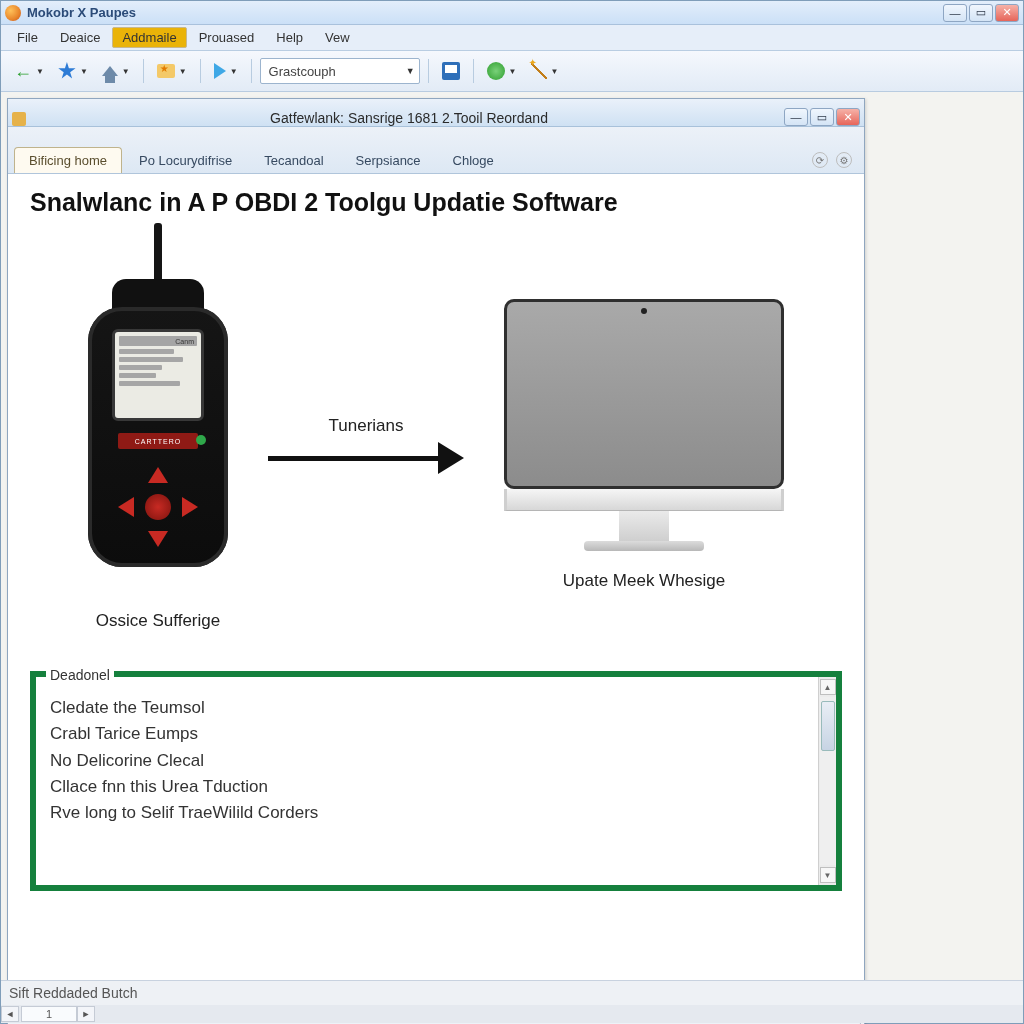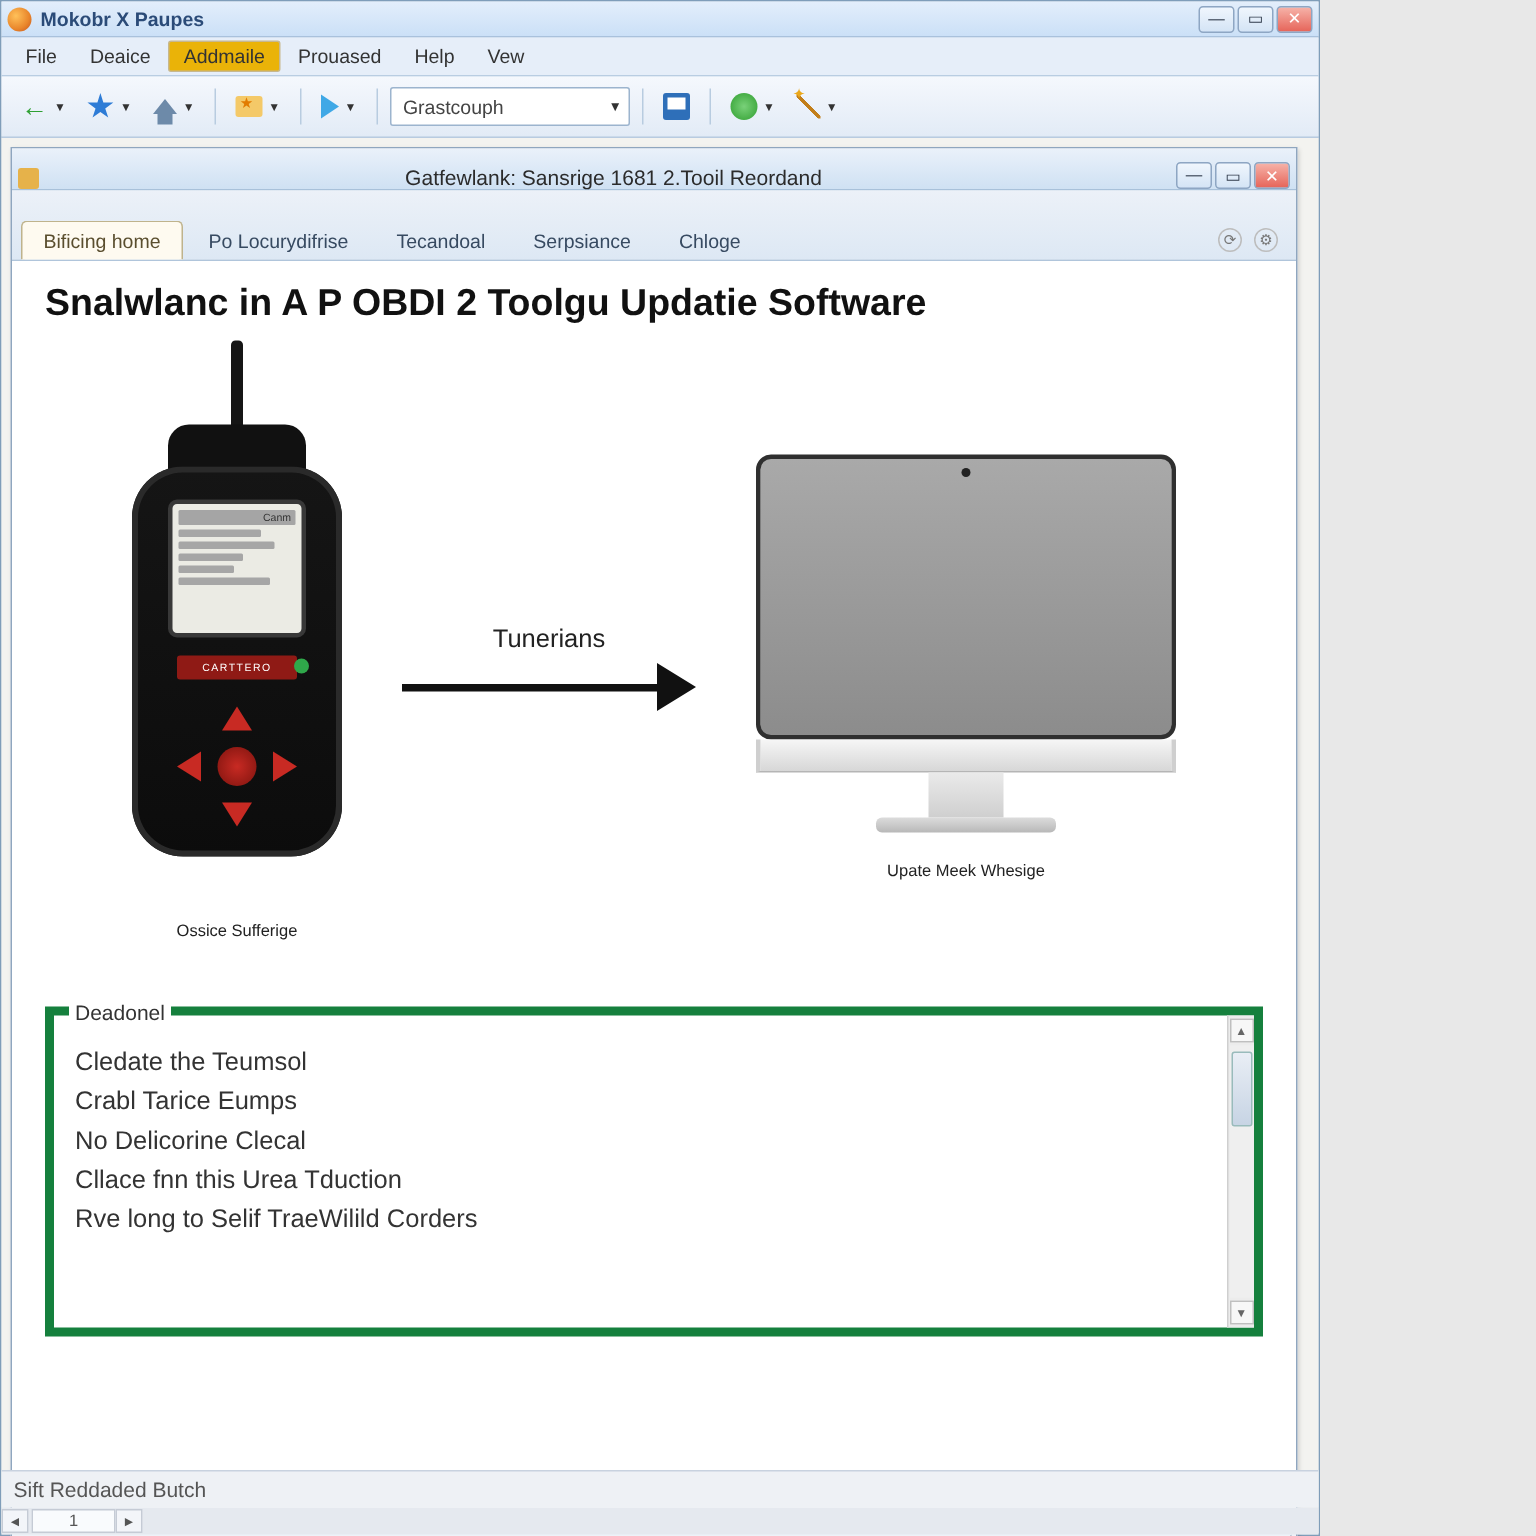--- a/index.html
+++ b/index.html
@@ -141,21 +141,21 @@
   font-family: "Segoe UI Semibold", "Trebuchet MS", Arial;
   font-size: 25px; font-weight: 700; color: #111;
   margin-bottom: 18px;
 }
 
 .diagram {
   display: flex; align-items: center; justify-content: center;
   gap: 30px; margin: 10px 0 6px 0; height: 420px;
 }
 .obd-block { display: flex; flex-direction: column; align-items: center; }
-.obd-label { margin-top: 12px; font-size: 11px; color: #222; }
+.obd-label { margin-top: 12px; font-size: 17px; color: #222; }
 .obd-device { width: 160px; height: 340px; position: relative; }
 .obd-cable { position: absolute; left: 50%; top: -36px; width: 8px; height: 70px; background: #151515; transform: translateX(-50%); border-radius: 3px; }
 .obd-top { position: absolute; left: 34px; top: 20px; width: 92px; height: 40px; background: #111; border-radius: 14px 14px 8px 8px; }
 .obd-body { position: absolute; left: 10px; top: 48px; width: 140px; height: 260px; background: linear-gradient(#151515, #0c0c0c); border-radius: 34px; box-shadow: inset 0 0 0 4px #2a2a2a; }
 .obd-screen { position: absolute; left: 24px; top: 22px; width: 92px; height: 92px; background: #ebebe4; border-radius: 6px; border: 3px solid #383838; font-size: 6px; color: #555; padding: 4px; }
 .obd-screen .scr-bar { background: #a5a5a5; height: 10px; margin-bottom: 3px; border-radius: 1px; display: flex; align-items: center; justify-content: flex-end; padding-right: 3px; color: #333; font-size: 7px; }
 .obd-screen .scr-line { height: 5px; background: #a6a6a6; margin-bottom: 3px; width: 70%; border-radius: 1px; }
 .obd-brand { position: absolute; left: 30px; top: 126px; width: 80px; height: 16px; background: #8f1a15; border-radius: 2px; color: #fff; font-size: 7px; letter-spacing: 1px; display: flex; align-items: center; justify-content: center; }
 .obd-pad { position: absolute; left: 28px; top: 158px; width: 84px; height: 84px; }
 .obd-pad .center { position: absolute; left: 29px; top: 29px; width: 26px; height: 26px; border-radius: 50%; background: radial-gradient(#c82a23, #7d130e); }
@@ -207,21 +207,21 @@
 .bottom-area { position: absolute; left: 0; bottom: 0; width: 100%; }
 .footer-bar { background: #eef1f5; border-top: 1px solid #c8d2df; padding: 4px 8px; color: #555; font-size: 14px; }
 .hscroll { height: 18px; background: #e5e9ef; display: flex; align-items: center; }
 .hscroll .hbtn { width: 18px; height: 16px; display: flex; align-items: center; justify-content: center; font-size: 9px; color: #555; background: #f3f5f9; border: 1px solid #c5cbd5; }
 .hscroll .tab-stub { width: 56px; height: 16px; border: 1px solid #c5cbd5; background: #f9fbfd; display: flex; align-items: center; justify-content: center; font-size: 11px; color: #555; margin-left: 2px; }
 .hscroll .rest { flex: 1; }
 </style>
 </head>
 <body>
 
-<div class="outer-window" style="width:880px;height:1024px;position:relative;">
+<div class="outer-window" style="width:1024px;height:1024px;position:relative;">
   <div class="titlebar">
     <div class="app-icon"></div>
     <div class="title">Mokobr X Paupes</div>
     <div class="window-buttons">
       <div class="wbtn">—</div>
       <div class="wbtn">▭</div>
       <div class="wbtn close">✕</div>
     </div>
   </div>
 

